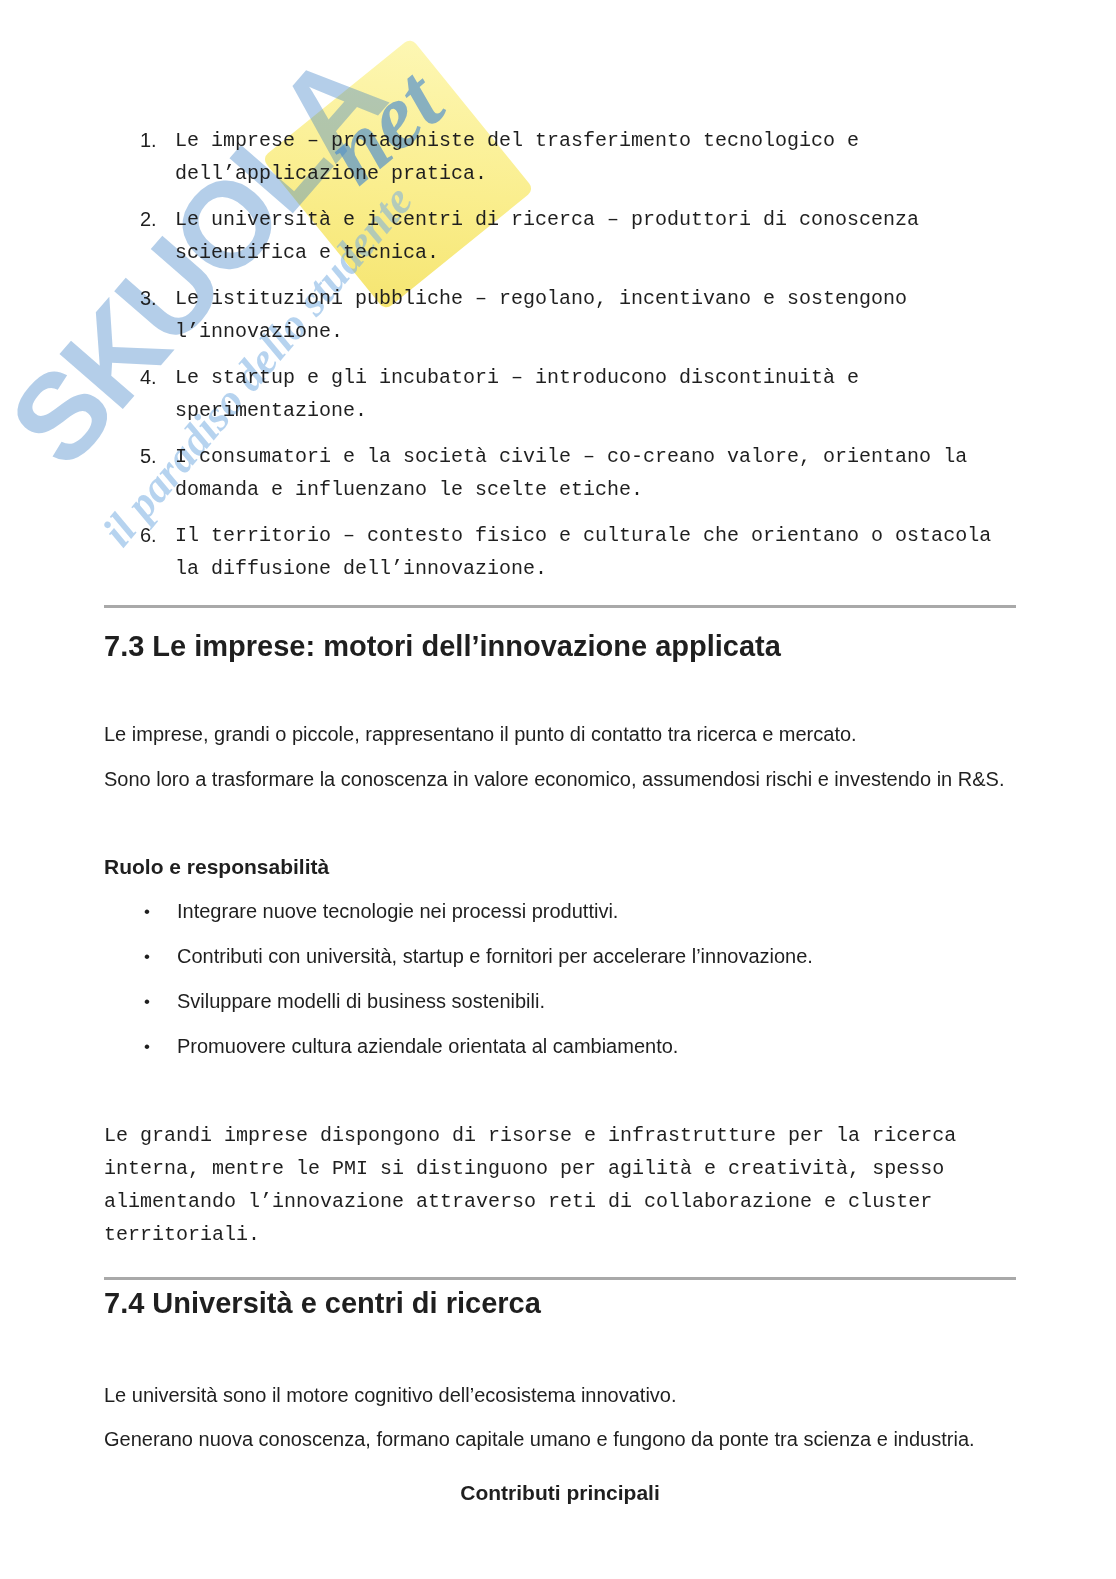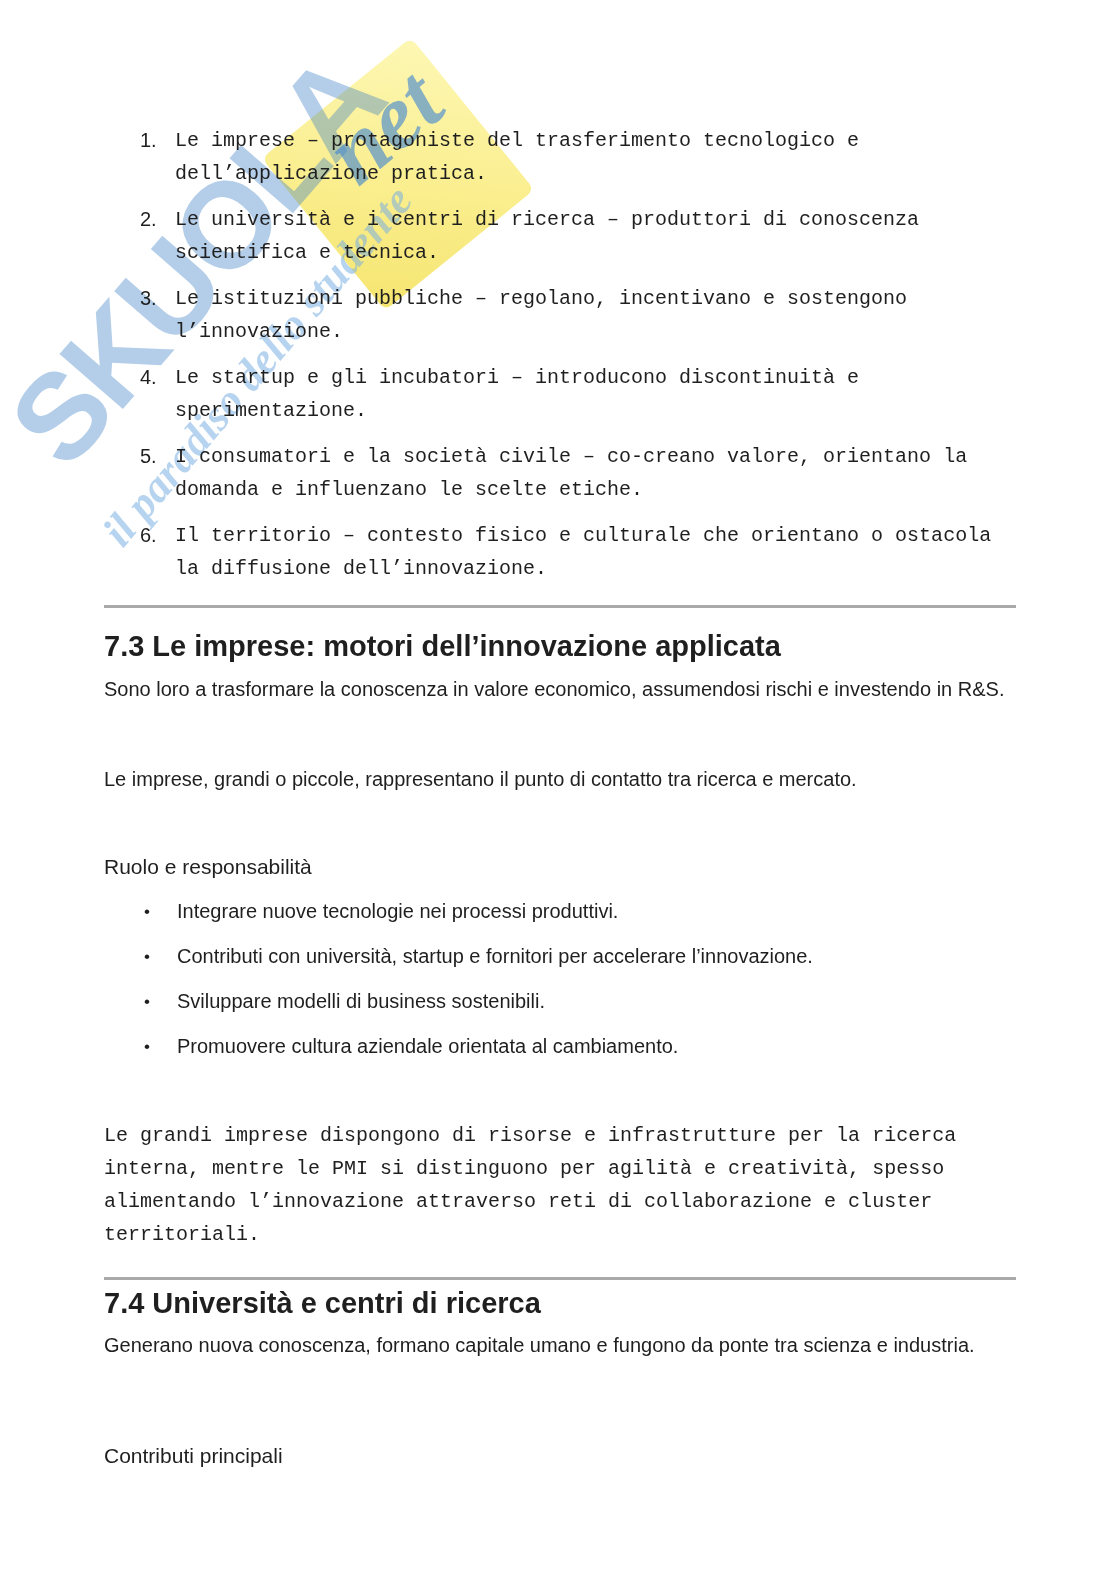--- a/index.html
+++ b/index.html
@@ -120,23 +120,23 @@
   }
   p.para-first { margin-top: 57px; }
   p.para-after-bullets { margin-top: 56px; font-family: Liberation Mono, monospace; }
   p.para-first-74 { margin-top: 61px; }
   p.para-second-74 { margin-top: 11px; }
 
   h3.sub-title {
     margin: 56px 0 0 0;
     font-size: 21px;
     line-height: 30px;
-    font-weight: 400;
-  }
-  h3.sub-title-contributi { margin-top: 79px; }
+    font-weight: 700;
+  }
+  h3.sub-title-contributi { margin-top: 22px; text-align: center; }
 
   .bullet-list { margin-top: 13px; }
   .bullet-row {
     display: flex;
     margin-left: 40px;
     margin-bottom: 12px;
     font-size: 20px;
     line-height: 33px;
   }
   .bullet-row .marker {
@@ -181,22 +181,22 @@
     <div class="num-row">
       <span class="marker">6.</span>
       <span class="text">Il territorio – contesto fisico e culturale che orientano o ostacola la diffusione dell’innovazione.</span>
     </div>
   </div>
 
   <hr class="divider">
 
   <h2 class="sec-title">7.3 Le imprese: motori dell’innovazione applicata</h2>
 
+  <p class="para para-first">Le imprese, grandi o piccole, rappresentano il punto di contatto tra ricerca e mercato.</p>
   <p class="para">Sono loro a trasformare la conoscenza in valore economico, assumendosi rischi e investendo in R&amp;S.</p>
-  <p class="para para-first">Le imprese, grandi o piccole, rappresentano il punto di contatto tra ricerca e mercato.</p>
 
   <h3 class="sub-title">Ruolo e responsabilità</h3>
 
   <div class="bullet-list">
     <div class="bullet-row">
       <span class="marker">•</span>
       <span class="text">Integrare nuove tecnologie nei processi produttivi.</span>
     </div>
     <div class="bullet-row">
       <span class="marker">•</span>
@@ -211,17 +211,18 @@
       <span class="text">Promuovere cultura aziendale orientata al cambiamento.</span>
     </div>
   </div>
 
   <p class="para para-after-bullets">Le grandi imprese dispongono di risorse e infrastrutture per la ricerca interna, mentre le PMI si distinguono per agilità e creatività, spesso alimentando l’innovazione attraverso reti di collaborazione e cluster territoriali.</p>
 
   <hr class="divider divider2">
 
   <h2 class="sec-title sec-title-74">7.4 Università e centri di ricerca</h2>
 
+  <p class="para para-first-74">Le università sono il motore cognitivo dell’ecosistema innovativo.</p>
   <p class="para para-second-74">Generano nuova conoscenza, formano capitale umano e fungono da ponte tra scienza e industria.</p>
 
   <h3 class="sub-title sub-title-contributi">Contributi principali</h3>
 
 </div>
 
 </body></html>

